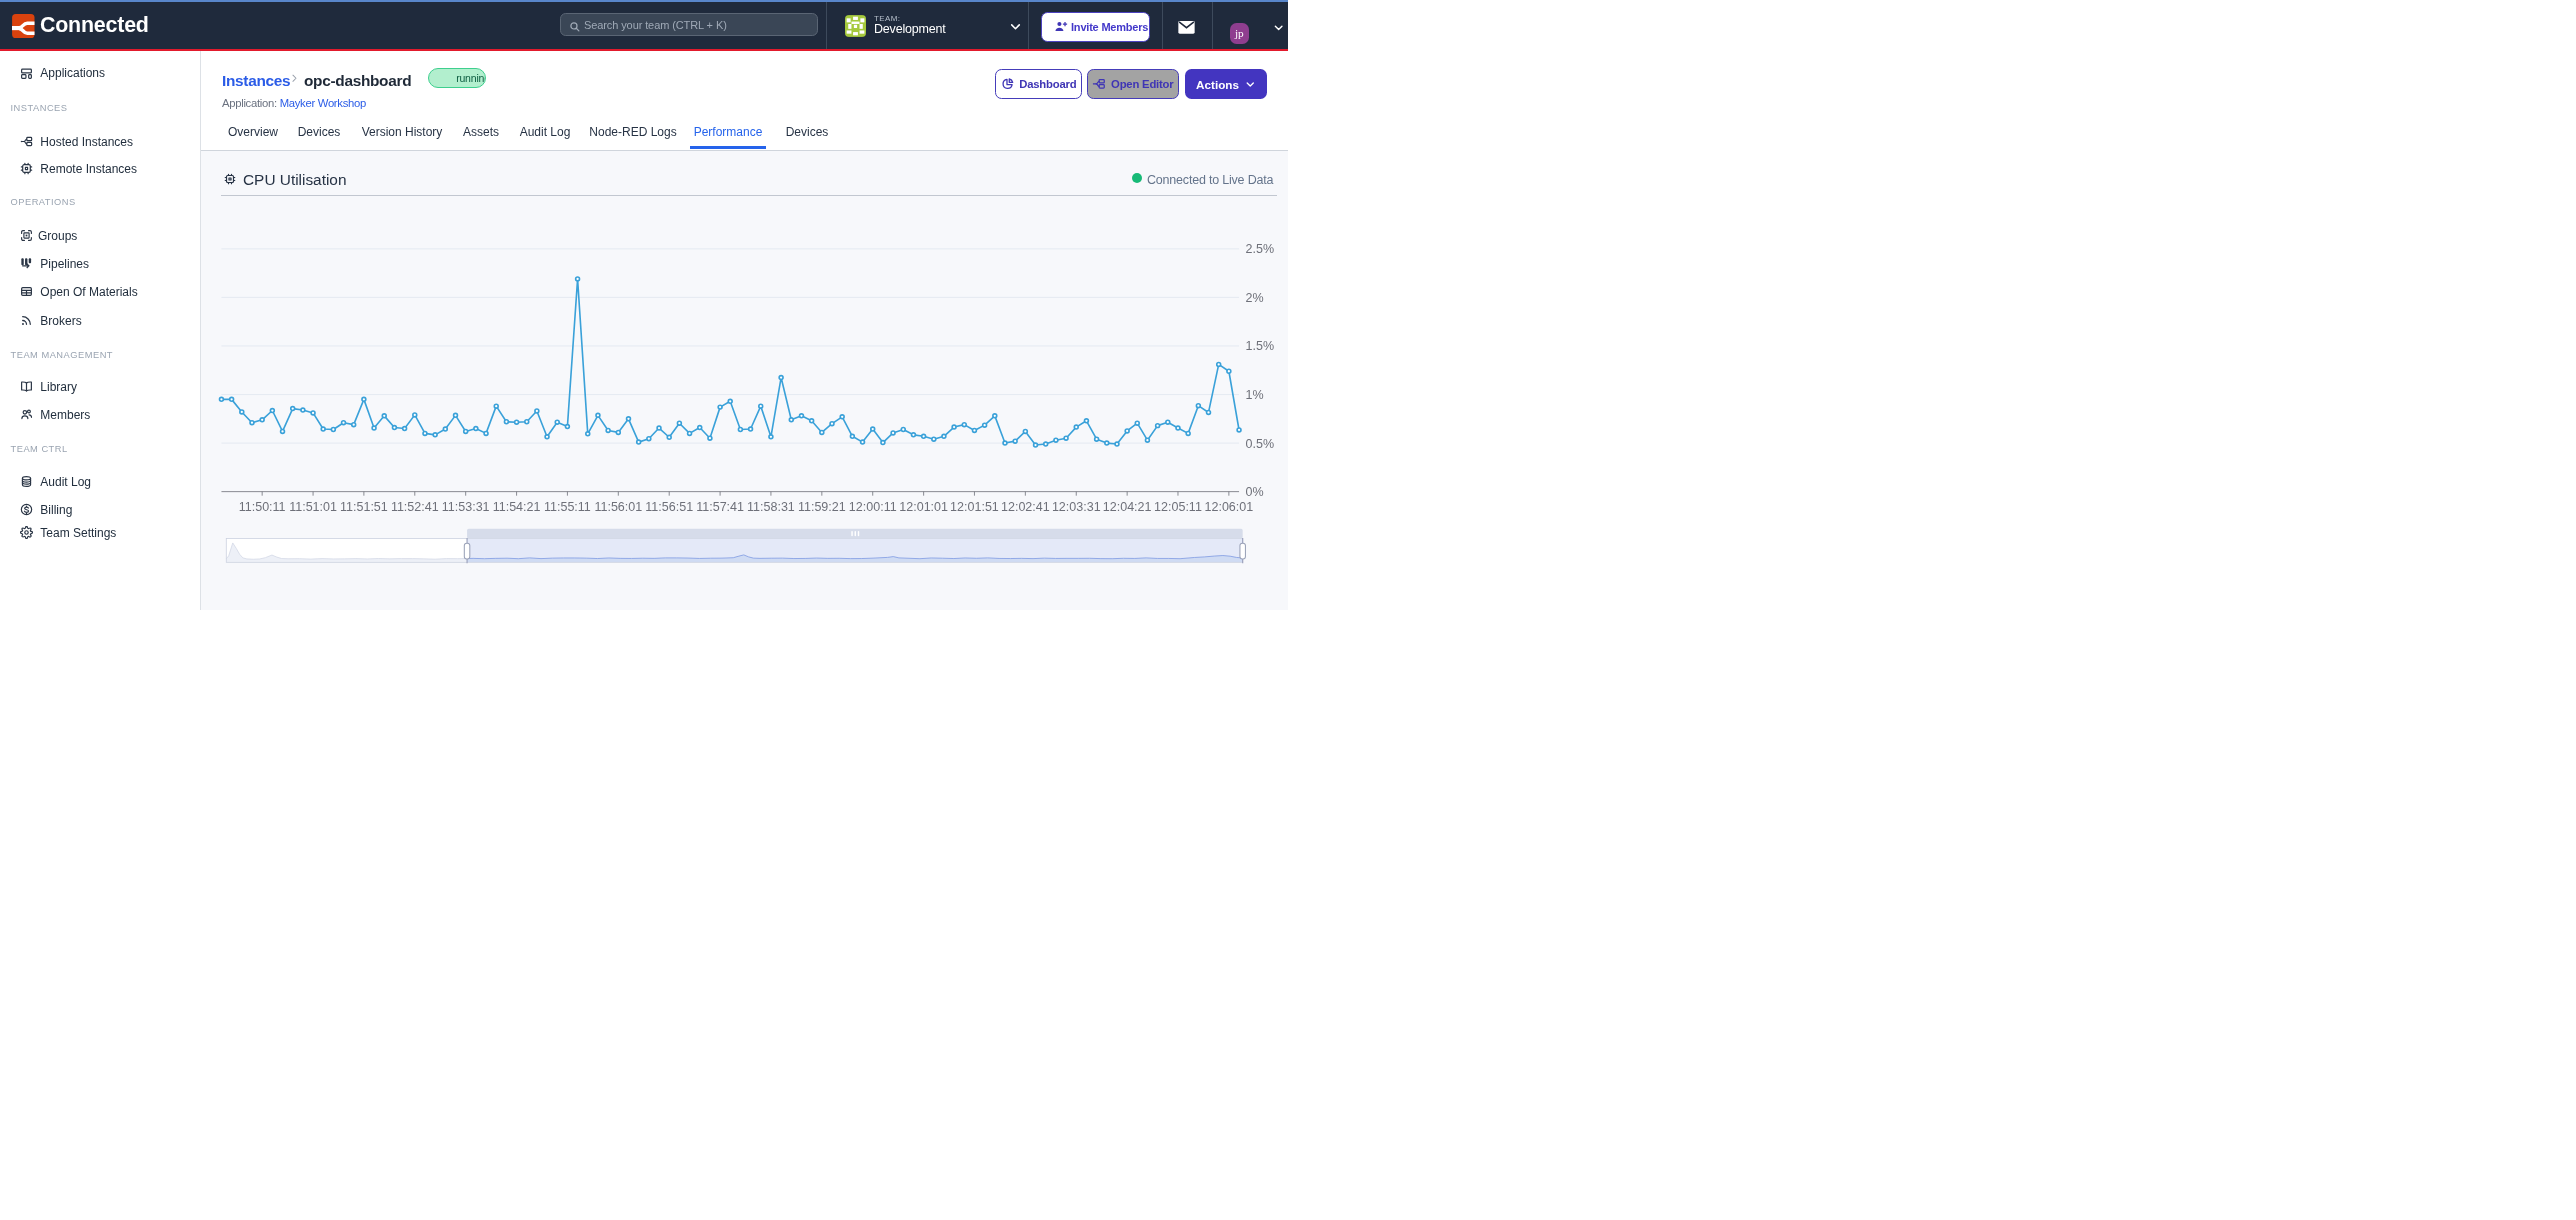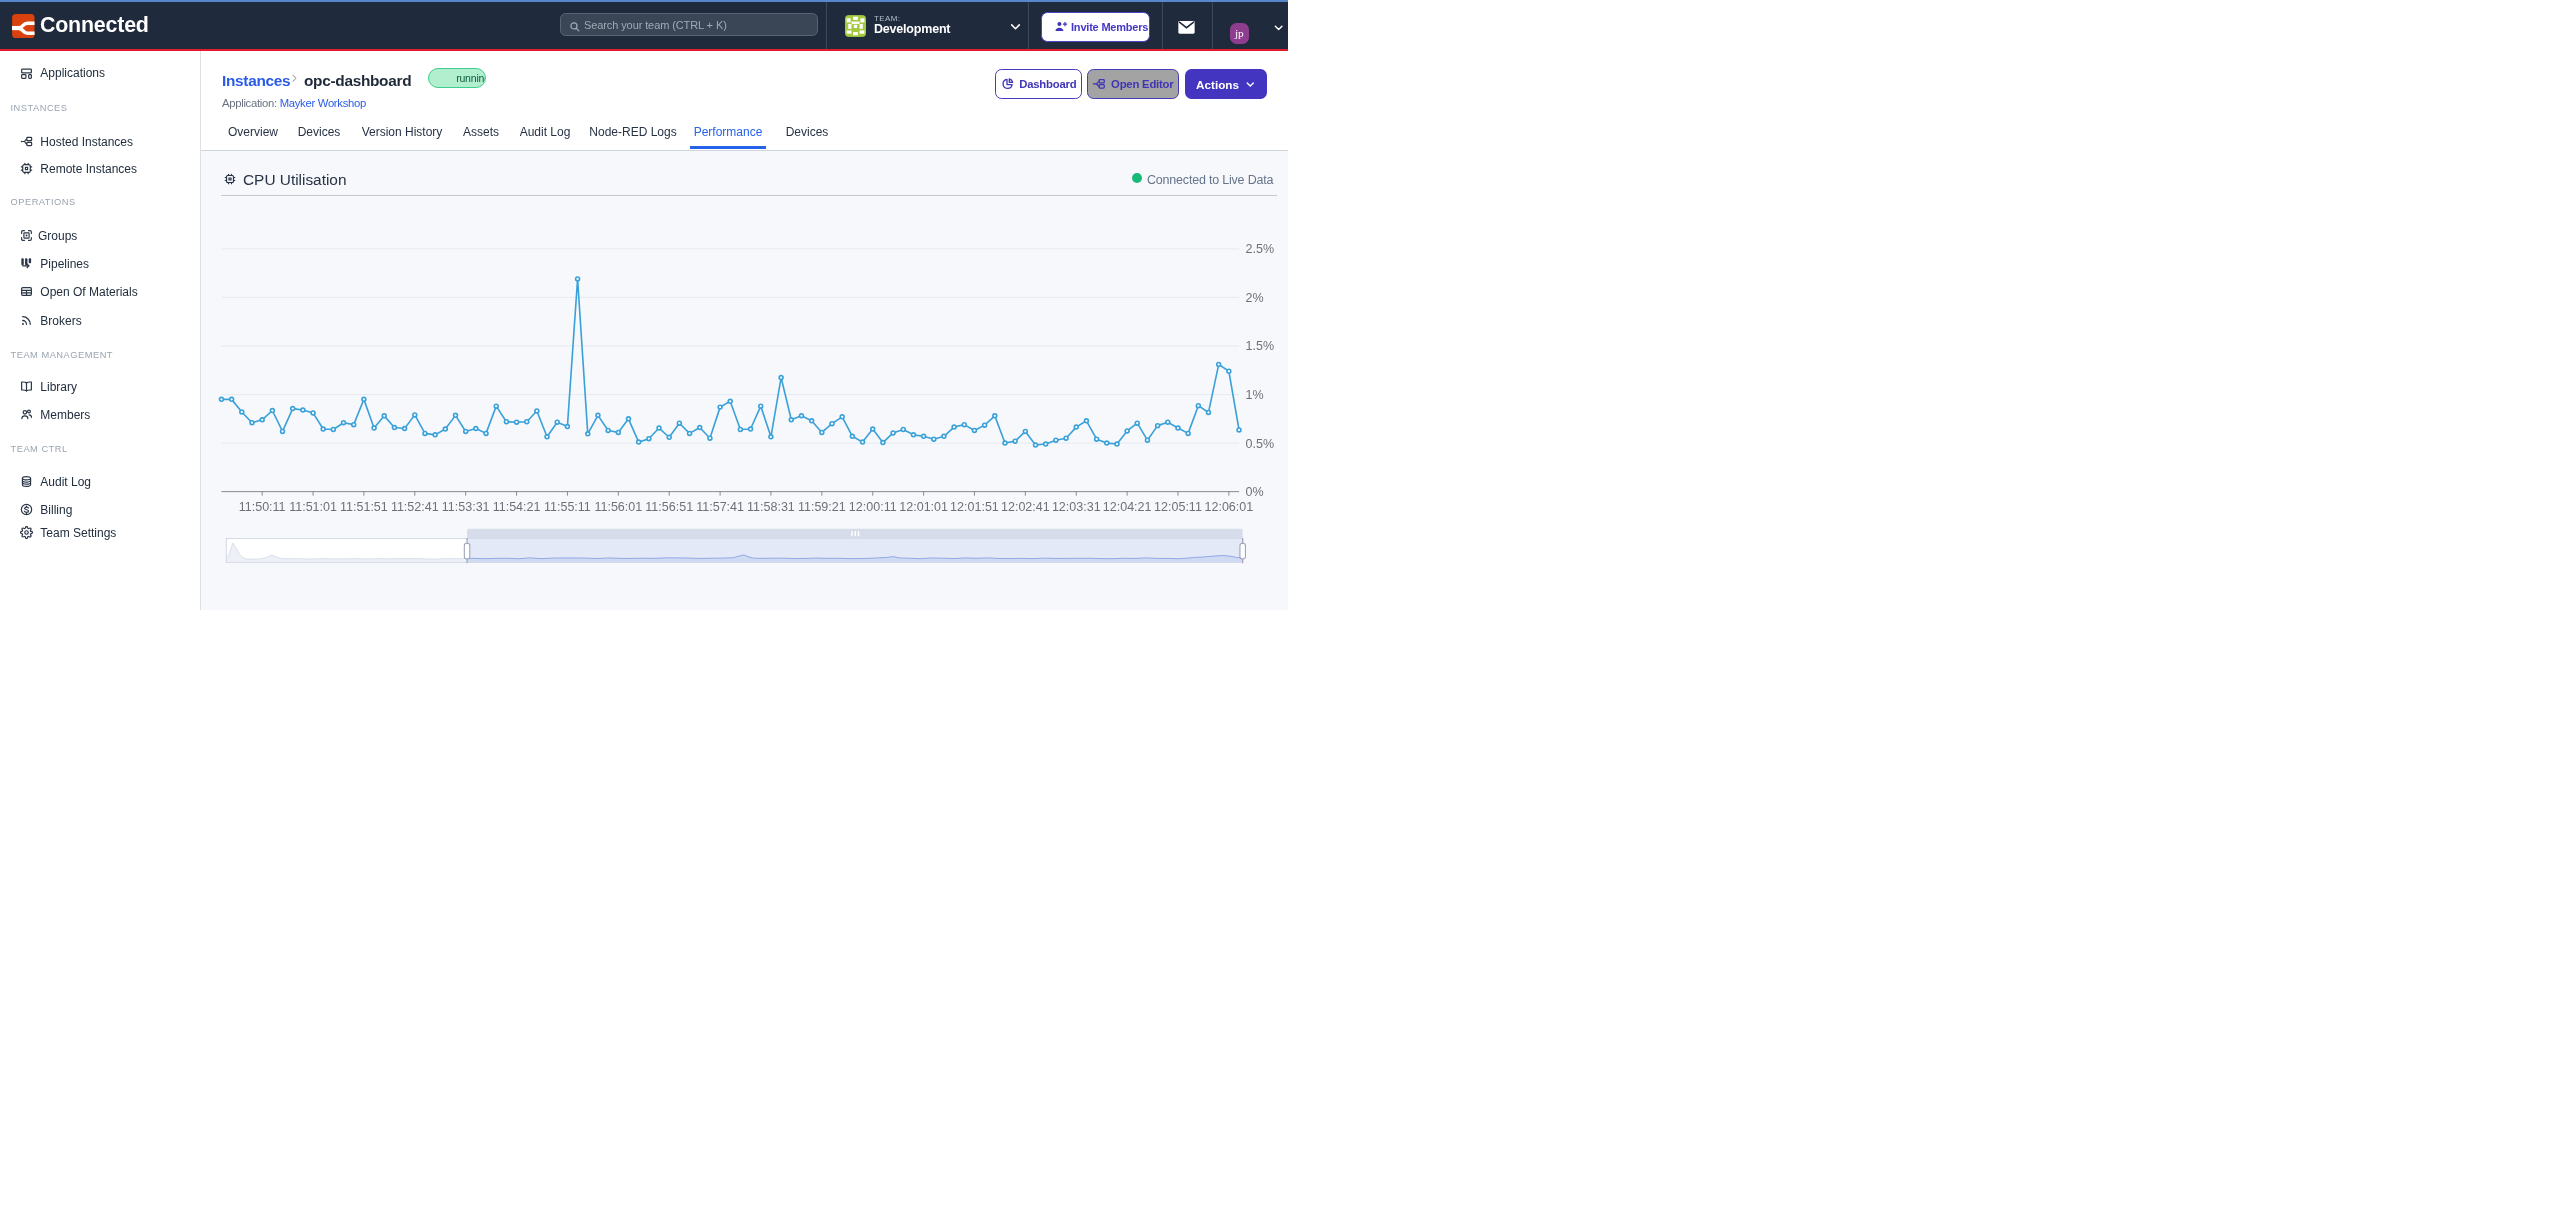--- a/index.html
+++ b/index.html
@@ -32,21 +32,21 @@
           <rect x="8" y="8" width="10" height="3"></rect>
           <rect x="4" y="11" width="4" height="6"></rect>
           <rect x="18" y="11" width="4" height="6"></rect>
           <rect x="11" y="12" width="4" height="4"></rect>
           <rect x="2" y="19" width="6" height="4"></rect>
           <rect x="18" y="19" width="6" height="4"></rect>
           <rect x="10" y="21" width="6" height="4"></rect>
         </g>
       </svg></div>
   <div class="abs" style="left:874px;top:12px;font-size:8px;letter-spacing:0.4px;color:#b6bfca;">TEAM:</div>
-  <div class="abs" style="left:874px;top:20.6px;font-size:12.5px;letter-spacing:-0.2px;font-weight:700;color:#fff;">Development</div>
+  <div class="abs" style="left:874px;top:20.6px;font-size:12.5px;letter-spacing:-0.2px;font-weight:400;color:#fff;">Development</div>
   <div class="abs" style="left:1009px;top:18.6px;"><svg width="13" height="13" viewBox="0 0 24 24" fill="none" stroke="#fff" stroke-width="2.8" stroke-linecap="round" stroke-linejoin="round">
         <path d="M5 9l7 7 7-7"></path>
       </svg></div>
   <div class="abs" style="left:1028px;top:0;width:0.8px;height:49px;background:#3d4a5c;"></div>
   <div class="abs" style="left:1041px;top:10px;width:109px;height:30px;background:#fff;border:1.5px solid #4d43c0;border-radius:6.5px;"></div>
   <div class="abs" style="left:1054px;top:18px;"><svg width="13.7" height="13.7" viewBox="0 0 24 24" fill="#3f35b5">
         <circle cx="9.5" cy="7" r="3.6"></circle>
         <path d="M2.5 19.5c0-3.6 3.1-6 7-6s7 2.4 7 6z"></path>
         <path d="M18.2 3.5h2.2v2.6H23v2.2h-2.6v2.6h-2.2V8.3h-2.6V6.1h2.6z"></path>
       </svg></div>

